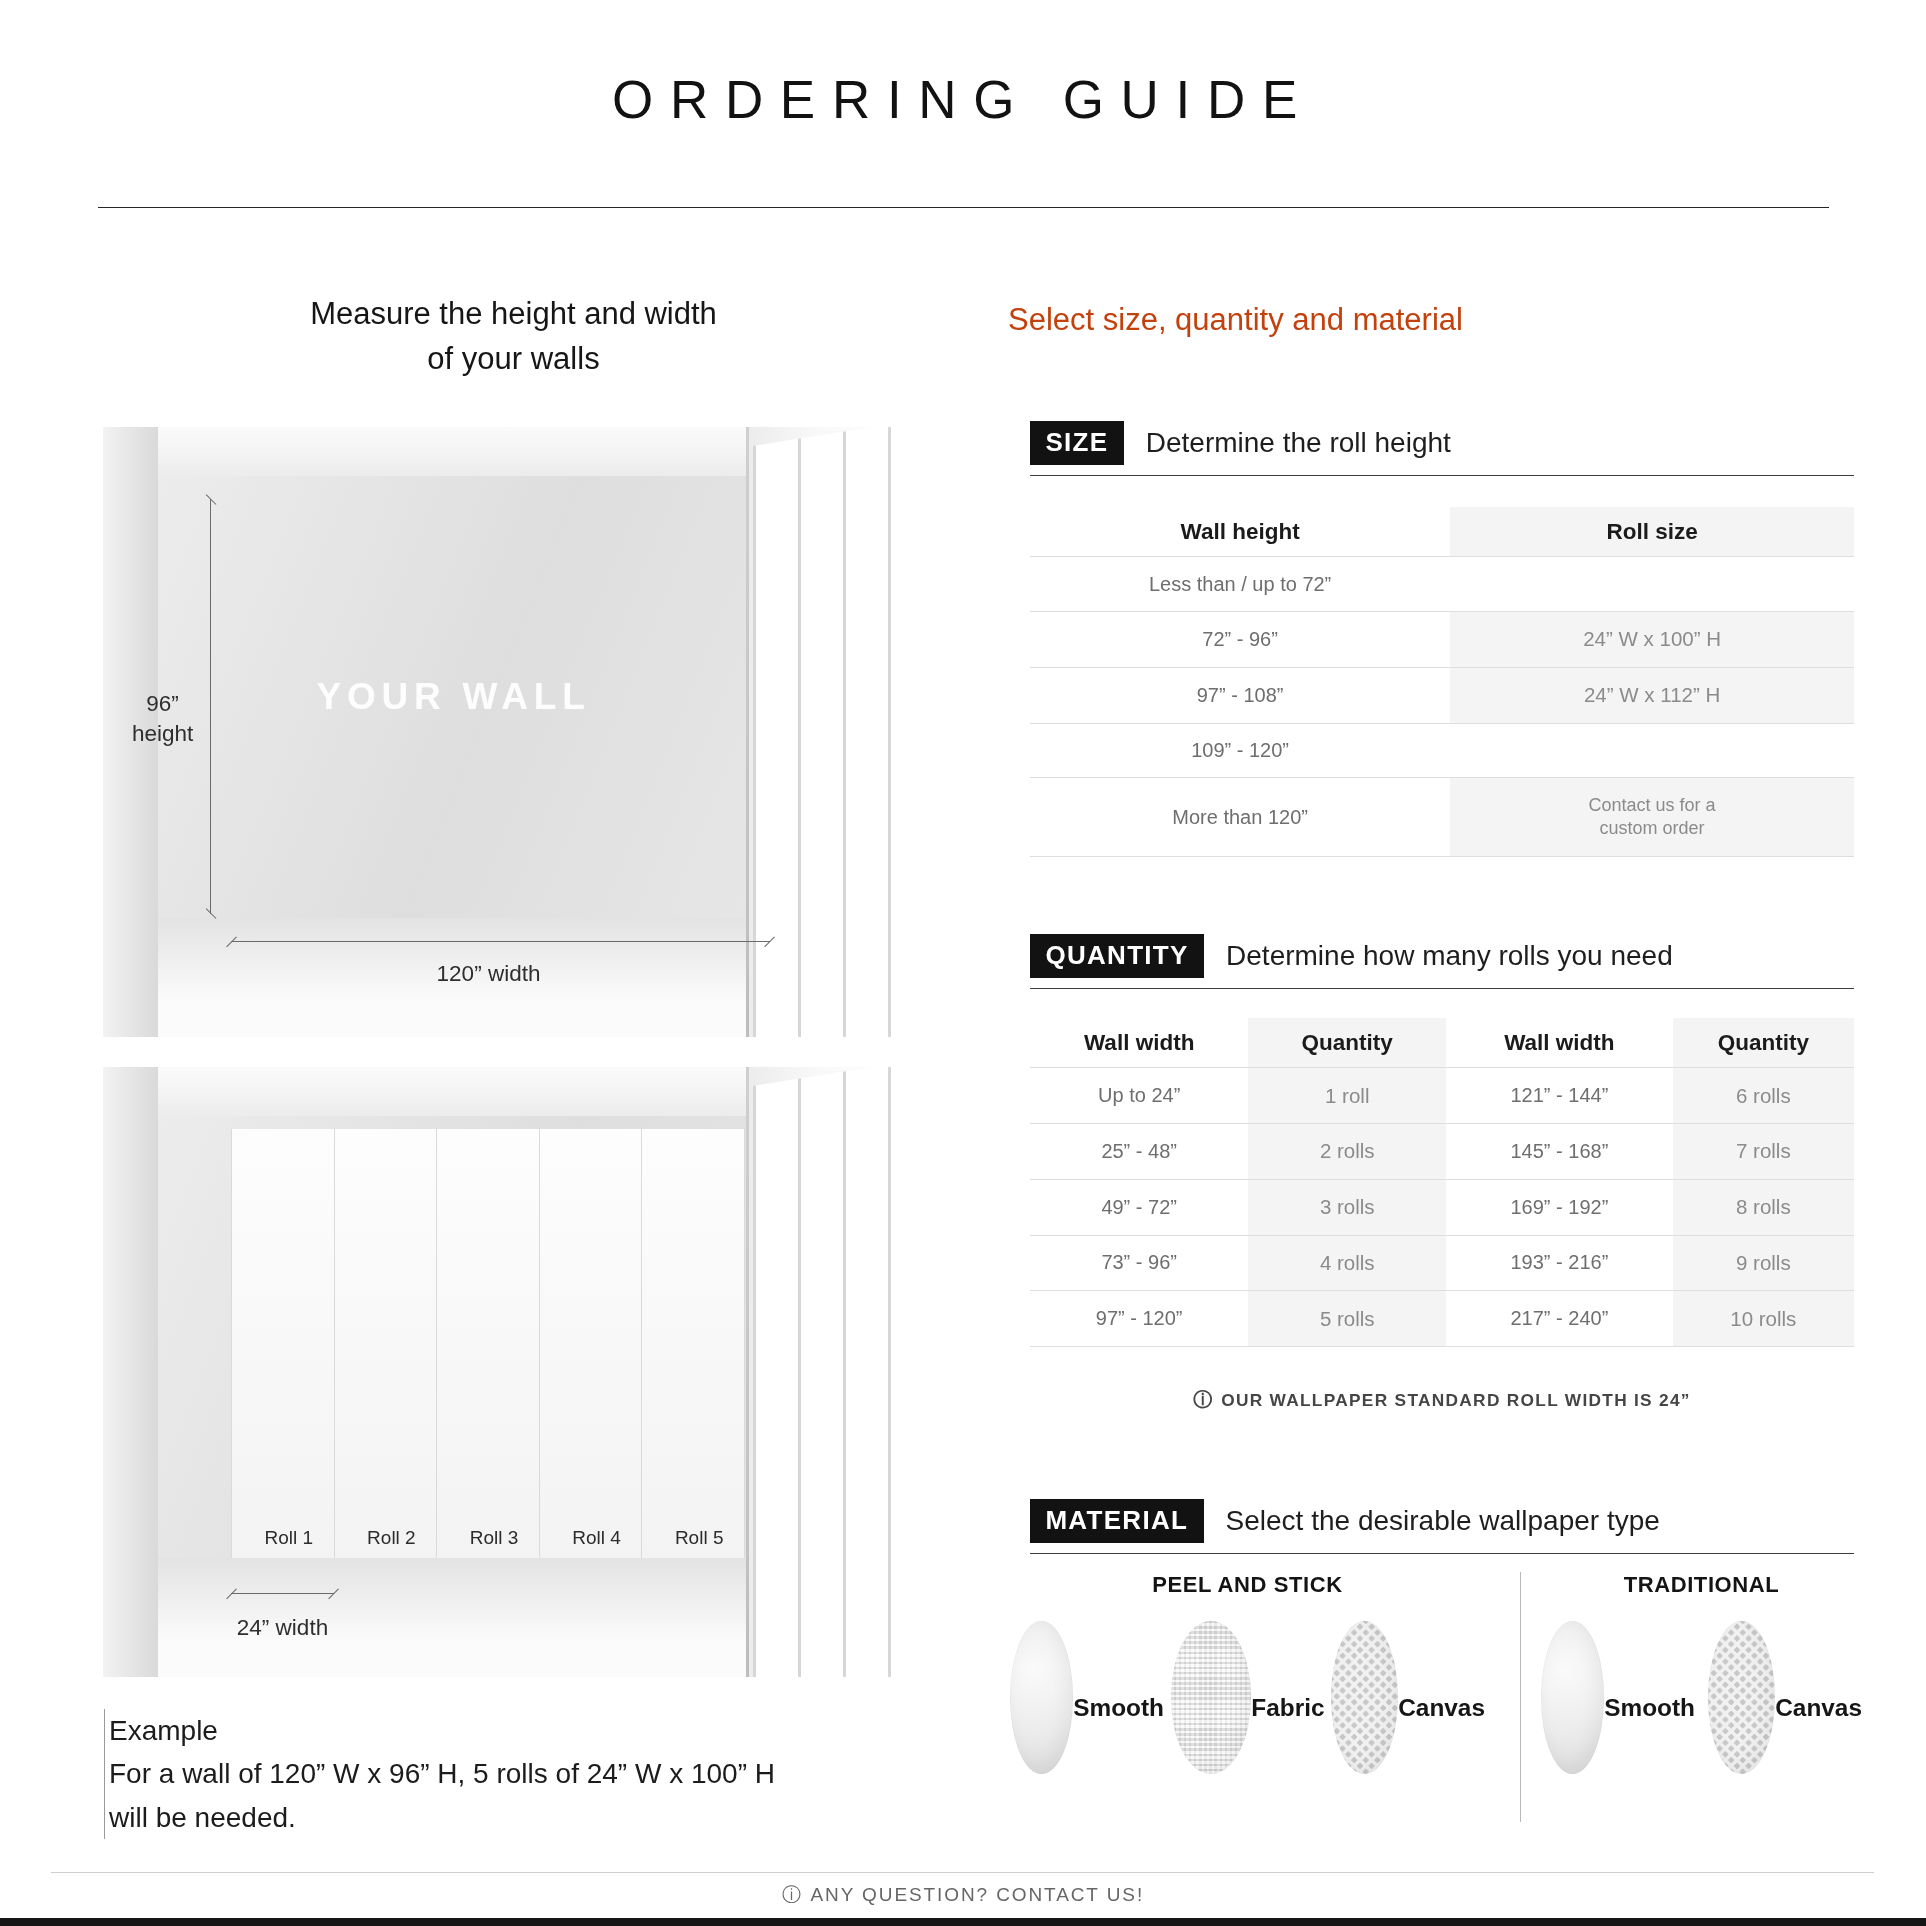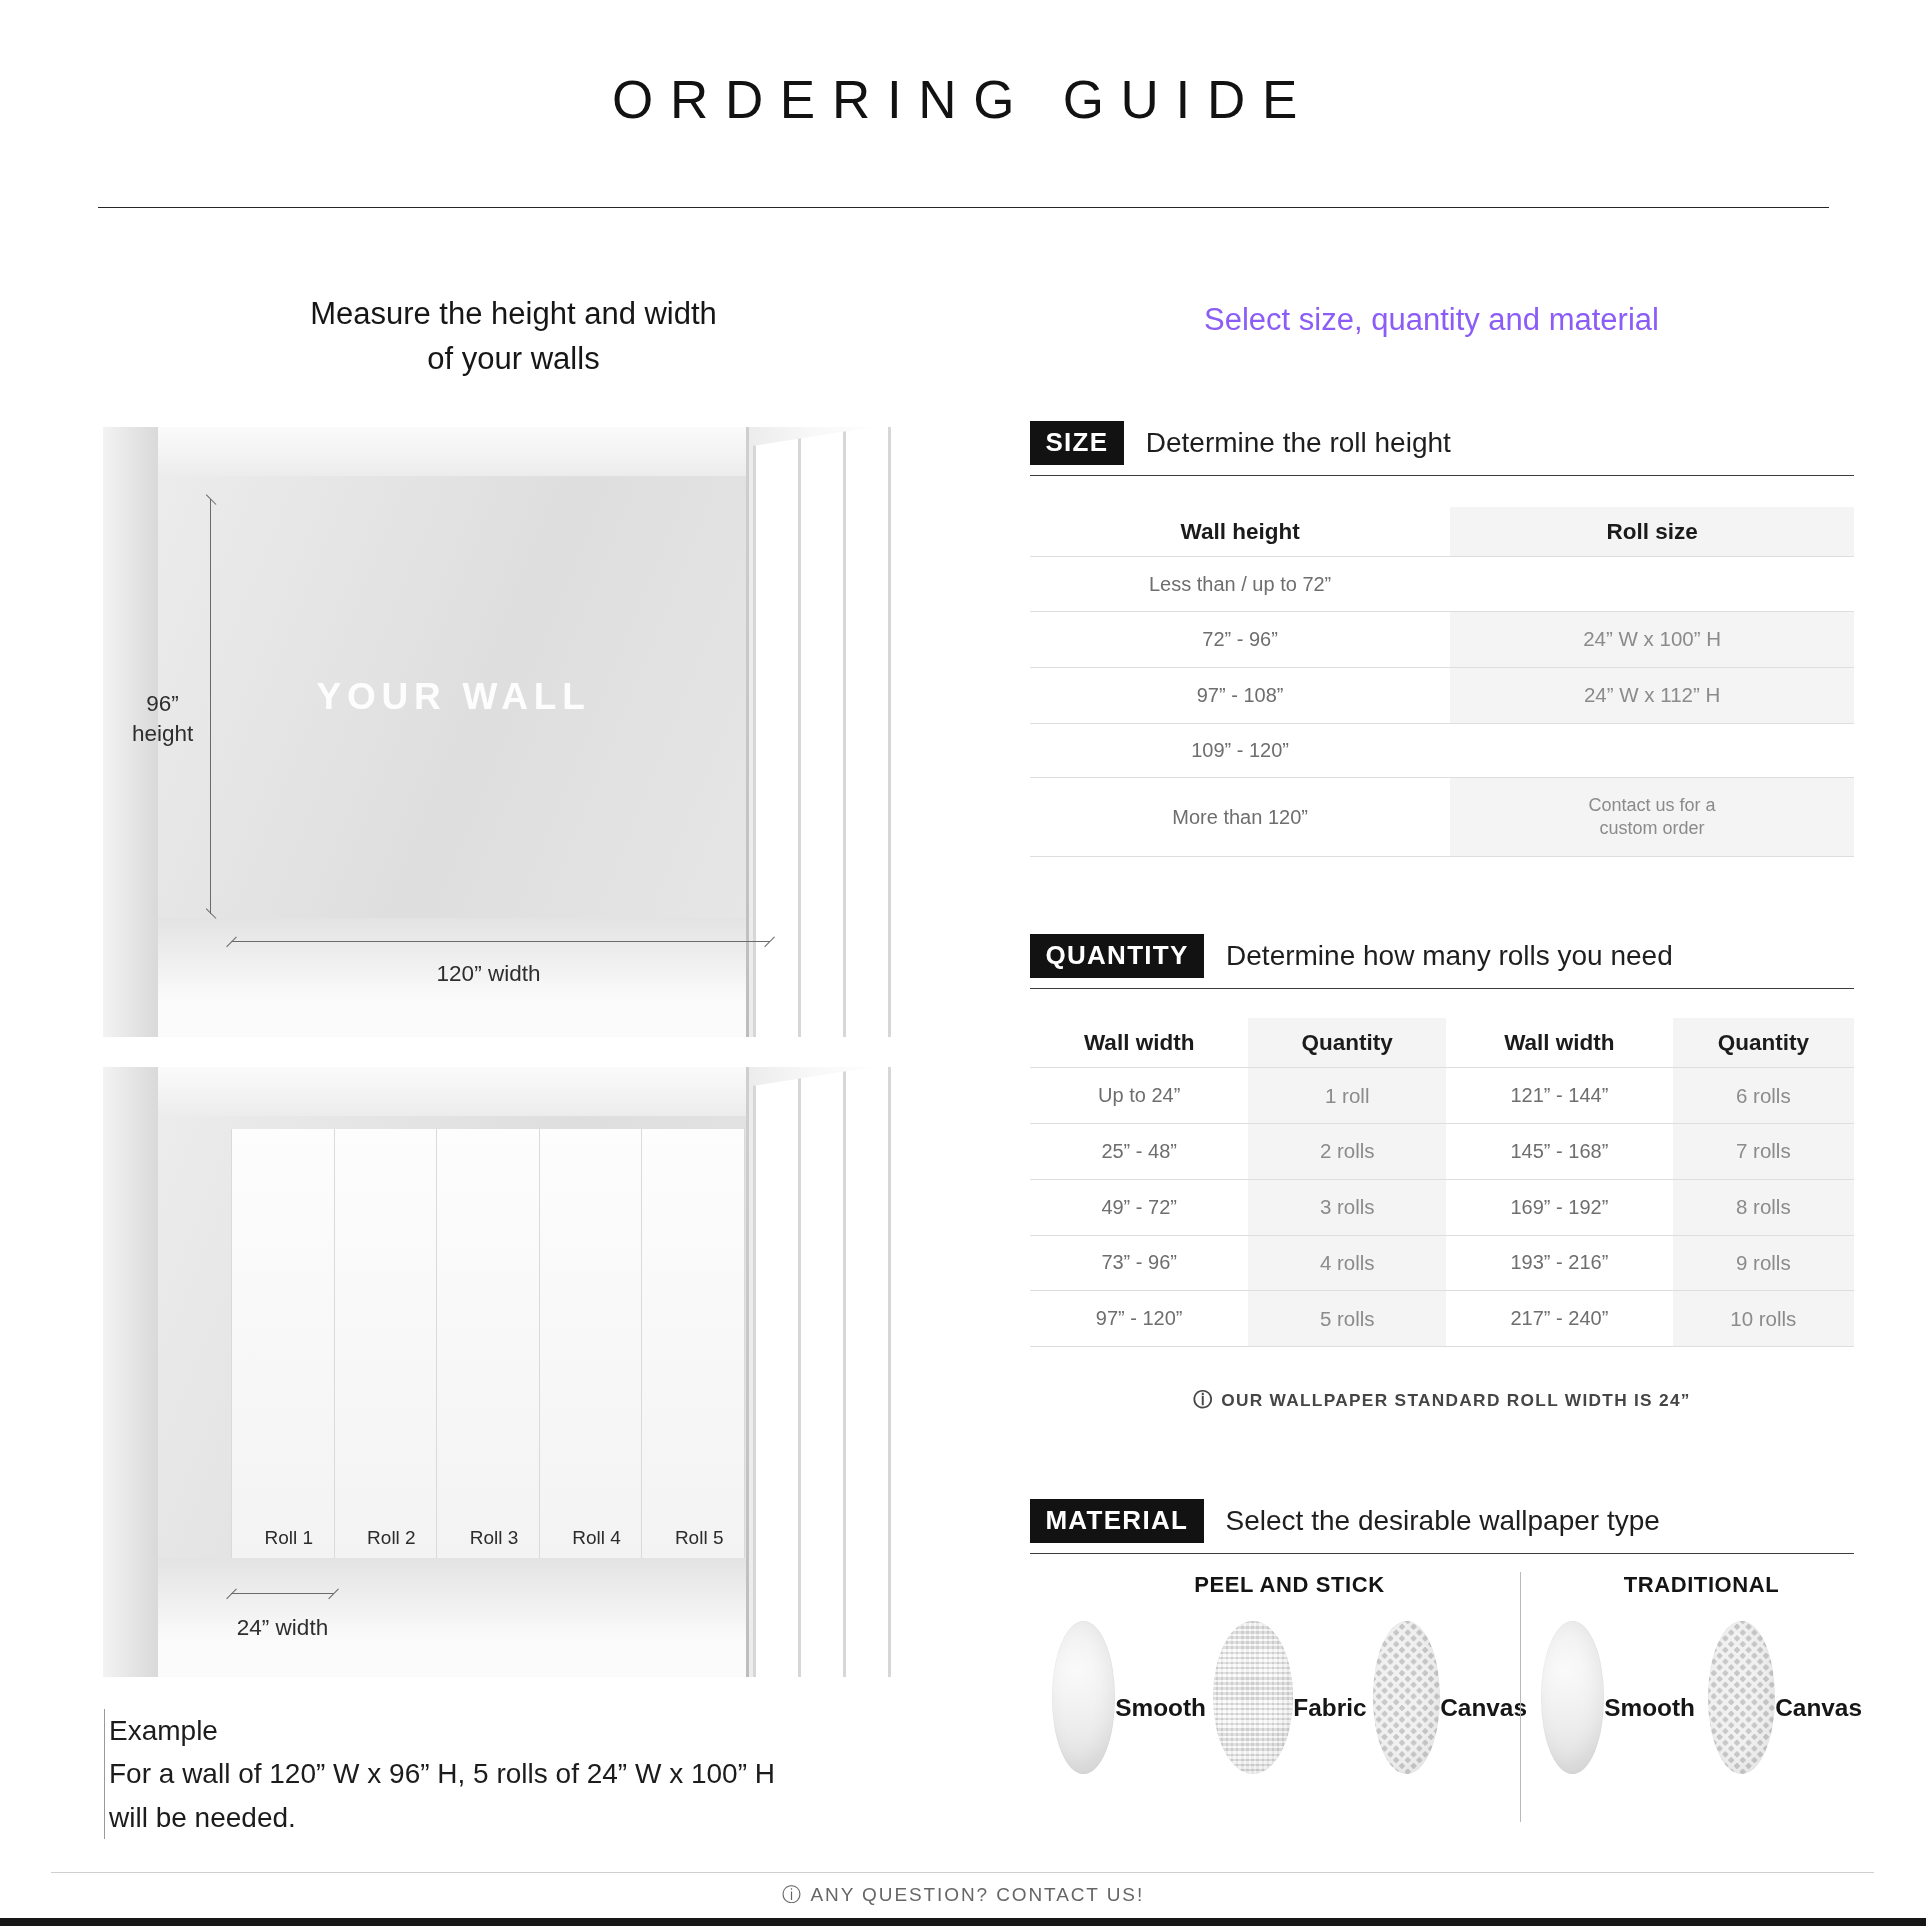--- a/index.html
+++ b/index.html
@@ -9,22 +9,22 @@
   .pre { white-space:pre-line; }
 
   
   .title { position:absolute; left:0; top:69px; width:100%; text-align:center;
            font-size:53px; font-weight:500; letter-spacing:16.7px; color:#121212; }
   .title-rule { position:absolute; left:98px; top:207px; width:1731px; border-top:1.9px solid #262626; }
 
   
   .left-heading  { position:absolute; left:96px;  top:292px; width:835px; text-align:center;
                    font-size:31px; font-weight:500; line-height:1.45; color:#161616; }
-  .right-heading { position:absolute; left:1008px; top:302px; width:847px; text-align:center;
-                   font-size:31px; font-weight:500; color:#8b5cf6; }
+  .right-heading { position:absolute; left:1008px; top:302px; width:847px; 
+                   font-size:31px; font-weight:500; color:#c2410c; }
 
   
   .room { position:absolute; left:103px; width:819px; height:610px; background:#f4f4f4; overflow:hidden; }
   .room1 { top:427px; }
   .room2 { top:1067px; }
   .ceiling  { position:absolute; left:0; top:0; width:100%; height:49px;
               background:linear-gradient(#fbfbfb,#ececec);
               clip-path:polygon(0 0, 100% 0, 78.8% 100%, 6.7% 100%); }
   .floor    { position:absolute; left:0; top:491px; width:100%; height:119px;
               background:linear-gradient(#e3e3e3,#fbfbfb 70%);
@@ -84,21 +84,21 @@
   .muted2 { color:#8b8b8b; font-size:20.5px; }
   .shade  { background:#f4f4f4; }
   .small  { font-size:18px; line-height:1.3; }
 
   .note { position:absolute; left:1030px; top:1387px; width:824px; text-align:center;
           font-size:17.3px; letter-spacing:1.3px; color:#454545; font-weight:700; }
   .info-icon { font-size:19px; margin-right:7.7px; color:#454545; }
 
   
   .material-group { position:absolute; top:1572px; }
-  .group-peel { left:1052px; width:475px; }
+  .group-peel { left:1010px; width:475px; }
   .group-trad { left:1541px; width:321px; }
   .group-name { text-align:center; font-weight:700; font-size:22px; letter-spacing:0.6px; color:#141414; }
   .swatch-row { display:flex; justify-content:space-between; margin-top:23px; }
   .swatch-fig { display:flex; flex-direction:row; align-items:center; width:154px; }
   .swatch { width:153px; height:153px; border-radius:50%;
             box-shadow: inset 0 0 0 0.6px rgba(0,0,0,0.04), inset -5.1px -6.4px 19px rgba(0,0,0,0.05); }
   .swatch-label { margin-top:20.5px; font-size:24.4px; font-weight:700; color:#161616; }
   .tex-smooth { background:radial-gradient(circle at 38% 32%, #fafafa 0%, #ececec 55%, #dcdcdc 100%); }
   .tex-fabric { background-color:#eeeeee;
     background-image:

